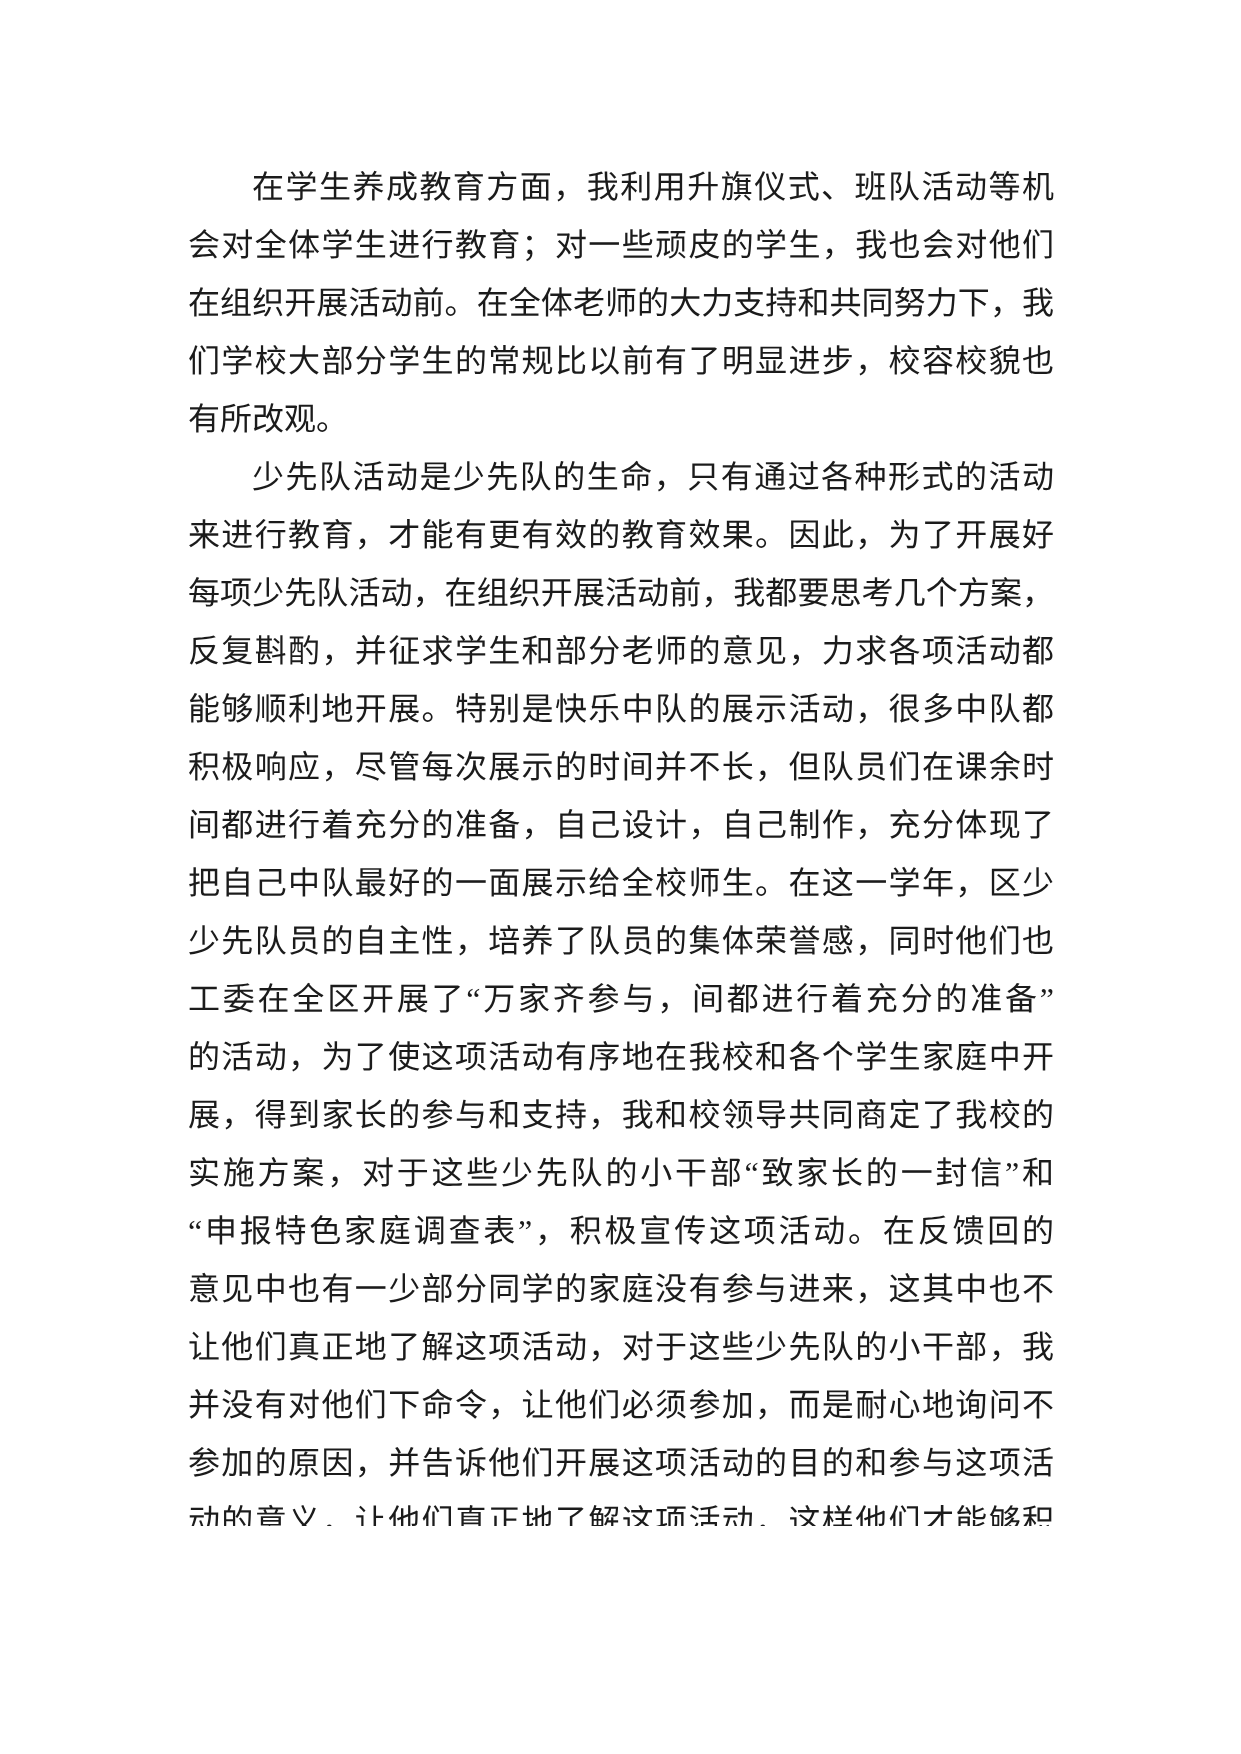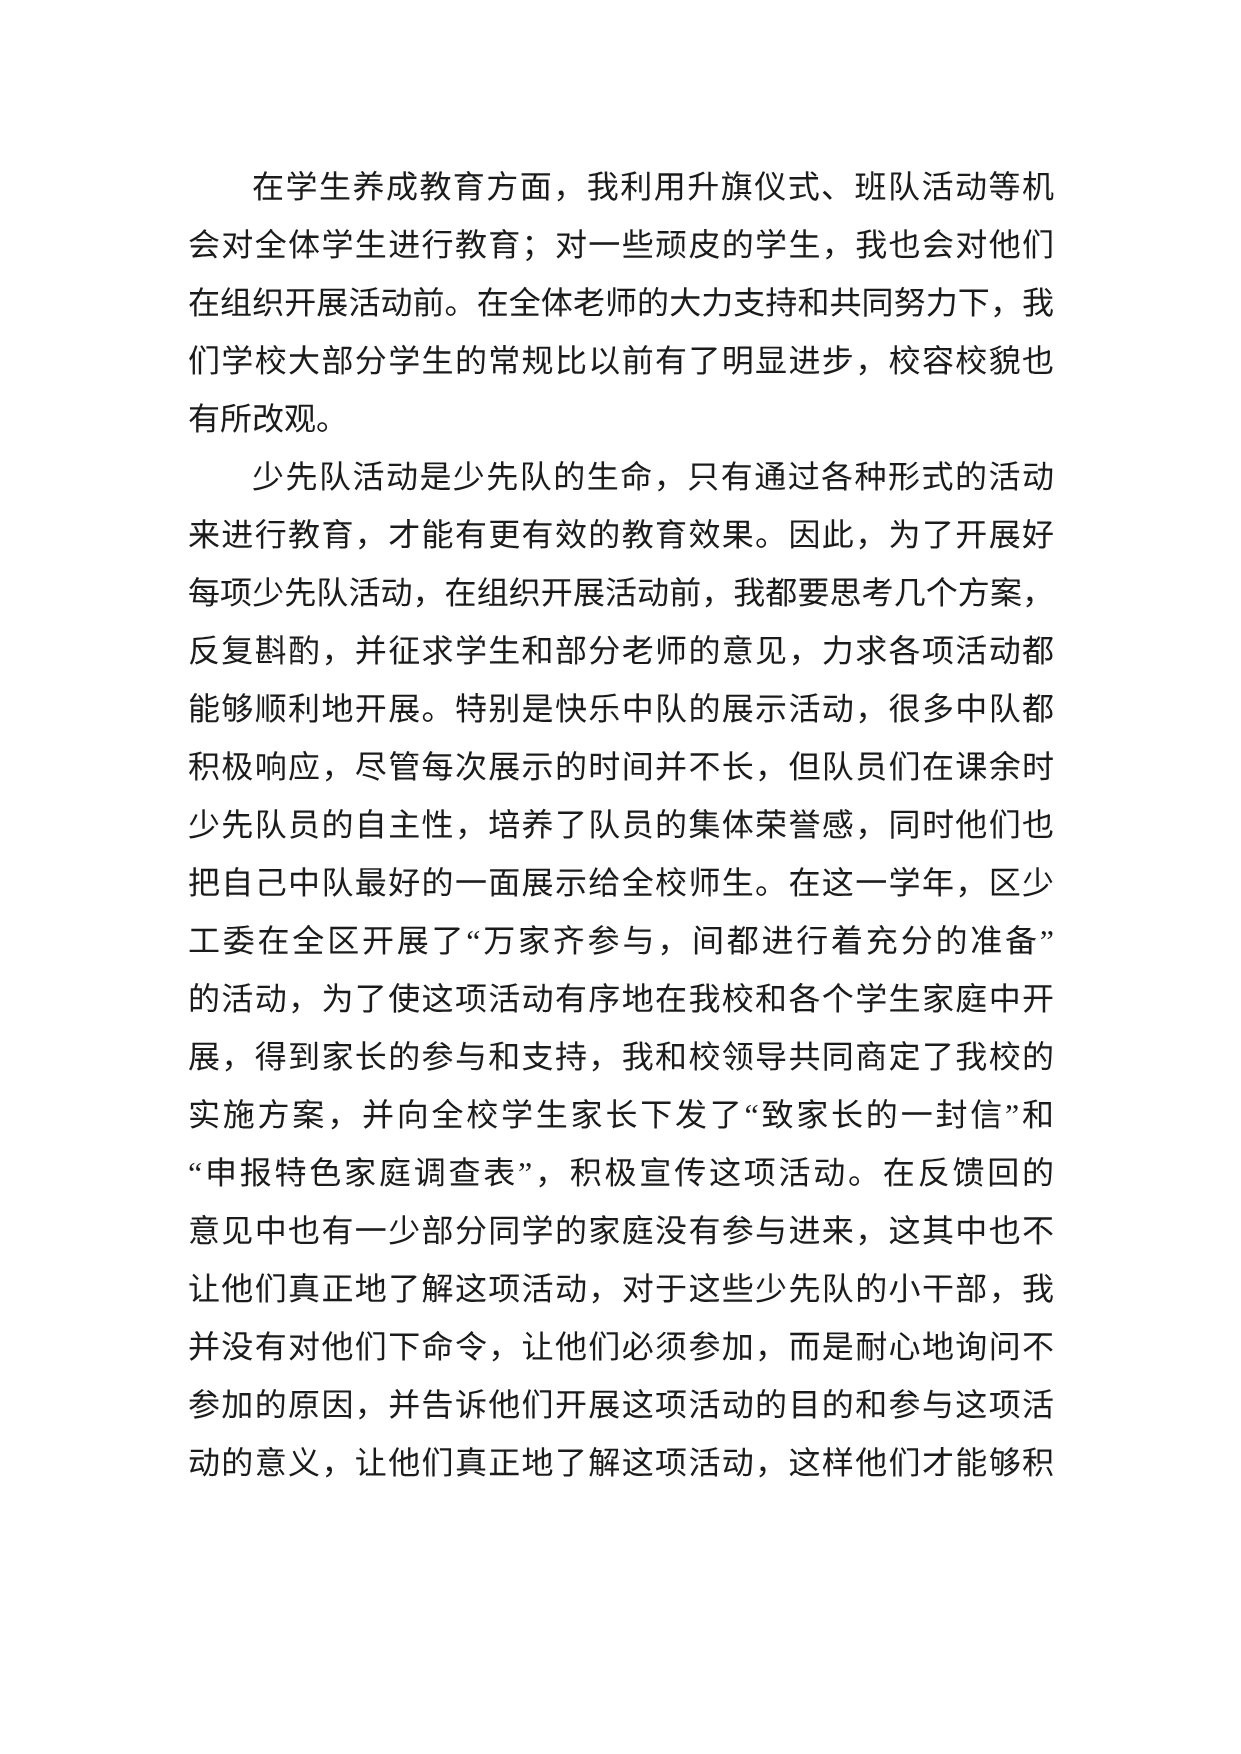--- a/index.html
+++ b/index.html
@@ -58,26 +58,27 @@
       <div class="line last">有所改观。</div>
     </div>
 
     <div class="paragraph">
       <div class="line first">少先队活动是少先队的生命，只有通过各种形式的活动</div>
       <div class="line">来进行教育，才能有更有效的教育效果。因此，为了开展好</div>
       <div class="line">每项少先队活动，在组织开展活动前，我都要思考几个方案，</div>
       <div class="line">反复斟酌，并征求学生和部分老师的意见，力求各项活动都</div>
       <div class="line">能够顺利地开展。特别是快乐中队的展示活动，很多中队都</div>
       <div class="line">积极响应，尽管每次展示的时间并不长，但队员们在课余时</div>
+      <div class="line">间都进行着充分的准备，自己设计，自己制作，充分体现了</div>
+      <div class="line">把自己中队最好的一面展示给全校师生。在这一学年，区少</div>
       <div class="line">少先队员的自主性，培养了队员的集体荣誉感，同时他们也</div>
-      <div class="line">把自己中队最好的一面展示给全校师生。在这一学年，区少</div>
       <div class="line">工委在全区开展了“万家齐参与，间都进行着充分的准备”</div>
       <div class="line">的活动，为了使这项活动有序地在我校和各个学生家庭中开</div>
       <div class="line">展，得到家长的参与和支持，我和校领导共同商定了我校的</div>
-      <div class="line">实施方案，并向全校学生家长下发了“致家长的一封信”和</div>
+      <div class="line">实施方案，对于这些少先队的小干部“致家长的一封信”和</div>
       <div class="line">“申报特色家庭调查表”，积极宣传这项活动。在反馈回的</div>
       <div class="line">意见中也有一少部分同学的家庭没有参与进来，这其中也不</div>
       <div class="line">让他们真正地了解这项活动，对于这些少先队的小干部，我</div>
       <div class="line">并没有对他们下命令，让他们必须参加，而是耐心地询问不</div>
       <div class="line">参加的原因，并告诉他们开展这项活动的目的和参与这项活</div>
       <div class="line">动的意义，让他们真正地了解这项活动，这样他们才能够积</div>
     </div>
 
   </div>
 </div>

